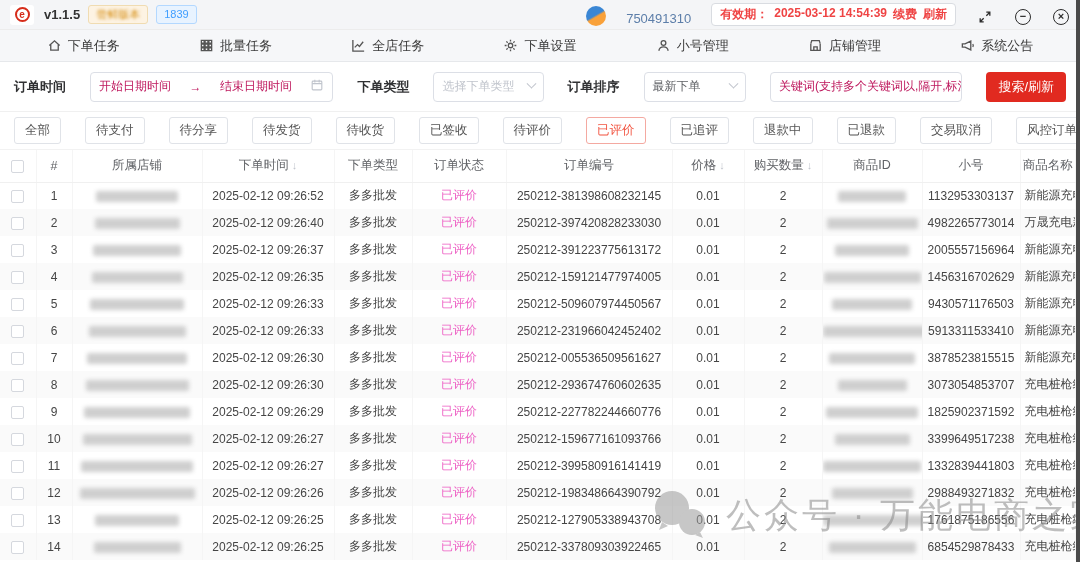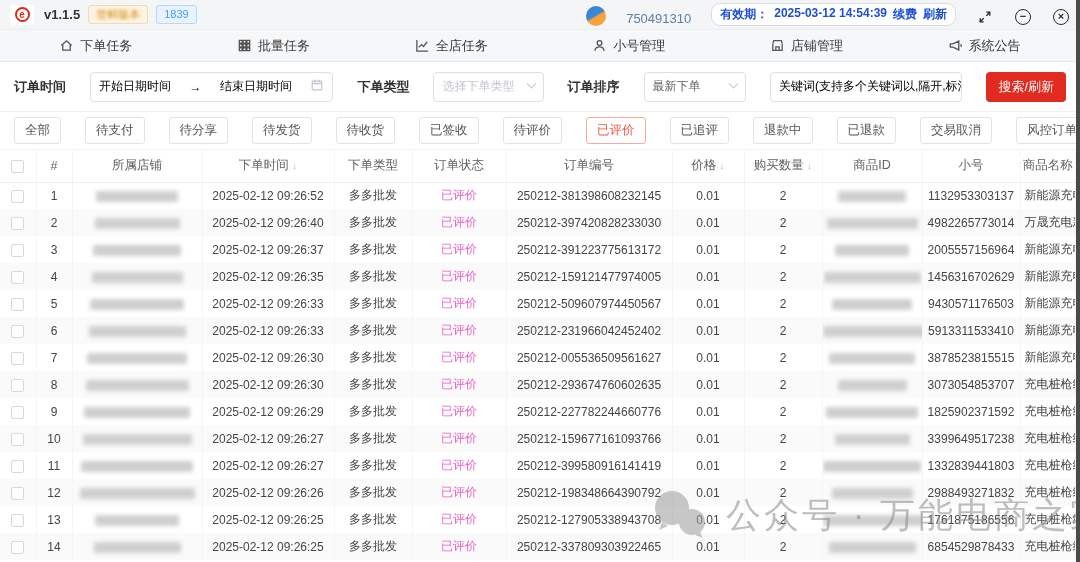--- a/index.html
+++ b/index.html
@@ -20,41 +20,41 @@
     color:#d62c1a; font-weight:bold; font-size:10px; line-height:11px; text-align:center; }
   .ver { font-weight:bold; color:#333; font-size:13px; margin-left:2px; }
   .badge { font-size:11px; padding:1px 7px; border-radius:3px; line-height:15px; }
   .badge-orange { color:#d48806; background:#fdf3e3; border:1px solid #f0dcb2; }
   .badge-blue { color:#409eff; background:#e8f3ff; border:1px solid #b3d8ff; }
   .blur-text { filter:blur(1.6px); }
   .top-right { margin-left:auto; display:flex; align-items:flex-end; gap:20px; }
   .avatar { width:20px; height:20px; border-radius:50%;
     background:linear-gradient(150deg,#3a86d4 46%,#f9a13a 54%); }
   .uid { color:#5c7ea9; font-size:13px; }
-  .validity { background:#fff; border:1px solid #d9dce1; border-radius:9px;
-    padding:2px 8px; display:flex; gap:6px; font-size:12px; color:#1d4ed8; font-weight:bold; }
+  .validity { background:#fff; border:1px solid #d9dce1; border-radius:4px;
+    padding:2px 8px; display:flex; gap:6px; font-size:12px; color:#ef4444; font-weight:bold; }
   .validity .lnk { cursor:pointer; }
   .winbtn { width:18px; height:18px; display:flex; align-items:center; justify-content:center;
     color:#2c2c2c; cursor:pointer; }
   .circle-btn { border:1.5px solid #2c2c2c; border-radius:50%; width:16px; height:16px;
     font-size:11px; line-height:13px; text-align:center; font-weight:bold; }
   
   .navbar { height:32px; background:#f6f7f9; display:flex; align-items:stretch;
     justify-content:space-around; border-bottom:1px solid #e6e8eb; padding:0 7px; }
   .nav-item { display:flex; align-items:center; gap:6px; padding:0 18px; cursor:pointer;
     color:#3a3a3a; font-size:13px; }
   .nav-item svg { width:15px; height:15px; stroke:#555; fill:none; stroke-width:1.4; }
   .nav-item.active { background:#fff; color:#e02020; font-weight:bold; }
   .nav-item.active svg { stroke:#e02020; }
   
   .filterbar { height:50px; display:flex; align-items:center; gap:24px; padding:0 14px;
     border-bottom:1px solid #f0f0f0; background:#fff; }
   .flabel { font-weight:bold; color:#303133; font-size:13px; white-space:nowrap; }
   .inputbox { height:30px; border:1px solid #dcdfe6; border-radius:4px; background:#fff;
-    display:flex; align-items:center; padding:0 8px; color:#000000; font-size:12px; }
+    display:flex; align-items:center; padding:0 8px; color:#be185d; font-size:12px; }
   .daterange { width:248px; justify-content:space-between; }
   .daterange .ph { white-space:nowrap; }
   .selectbox { justify-content:space-between; color:#c0c4cc; cursor:pointer; }
   .selectbox.hasval { color:#606266; }
   .caret { width:7px; height:7px; border-right:1.4px solid #c0c4cc; border-bottom:1.4px solid #c0c4cc;
     transform:rotate(45deg) translate(-2px,-2px); flex:none; margin-left:6px; }
   .kwinput { width:196px; overflow:hidden; white-space:nowrap; }
   .btn-search { height:30px; padding:0 12px; background:#e12a20; color:#fff; border:none;
     border-radius:4px; font-size:13px; cursor:pointer; white-space:nowrap; }
   .cal-icon svg { width:14px; height:14px; stroke:#c0c4cc; fill:none; stroke-width:1.3; }
@@ -186,20 +186,26 @@
     </div>
 
     <div class="nav-item">
       <svg class="nav-icon">
           <use href="#sym-chart"></use>
         </svg>
       <span class="nav-label">全店任务</span>
     </div>
 
 
+    <div class="nav-item">
+      <svg class="nav-icon">
+          <use href="#sym-gear"></use>
+        </svg>
+      <span class="nav-label">下单设置</span>
+    </div>
 
     <div class="nav-item">
       <svg class="nav-icon">
           <use href="#sym-user"></use>
         </svg>
       <span class="nav-label">小号管理</span>
     </div>
 
     <div class="nav-item">
       <svg class="nav-icon">

